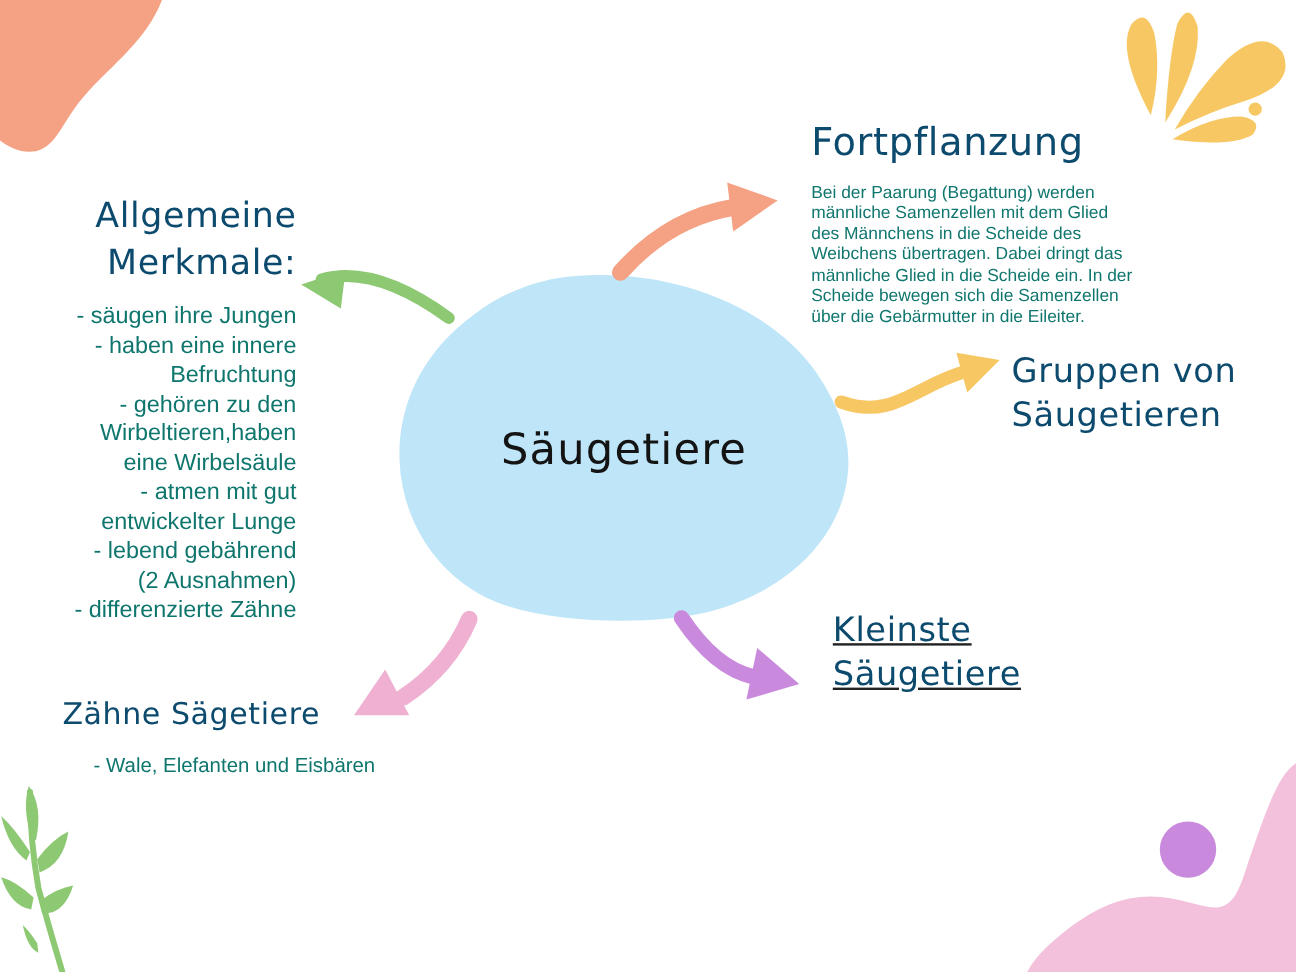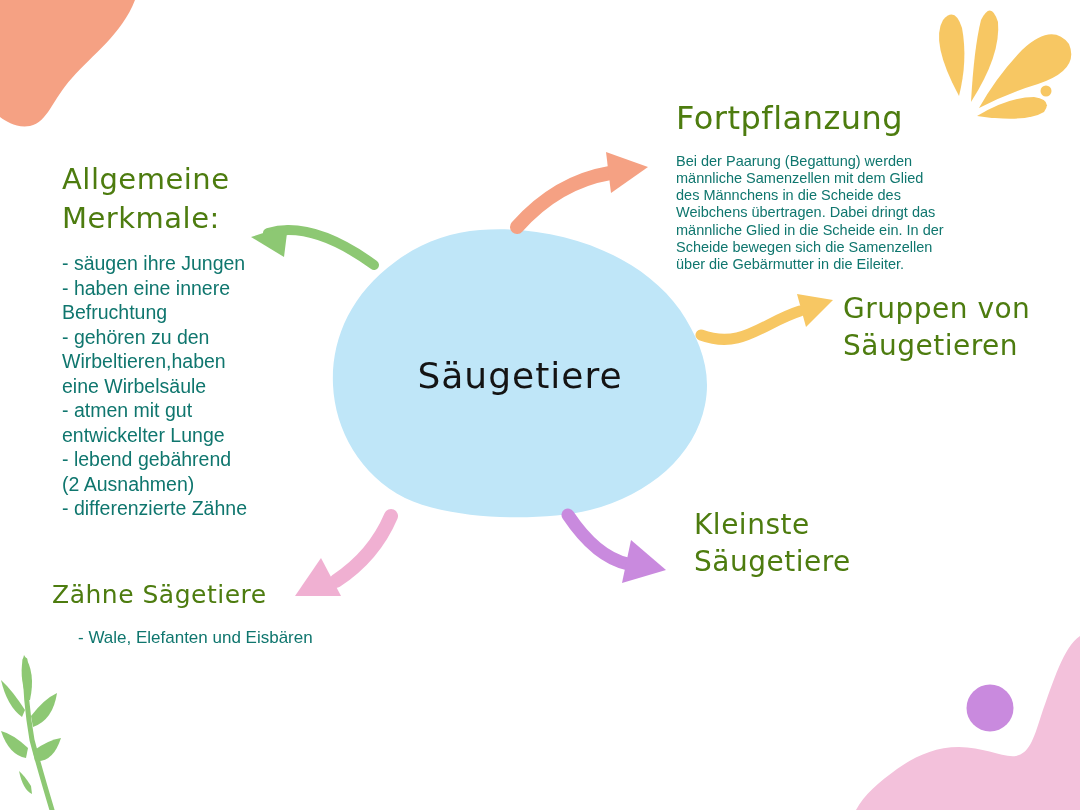--- a/index.html
+++ b/index.html
@@ -16,45 +16,45 @@
     position: absolute;
     left: 0; top: 0;
     width: 1080px; height: 810px;
     display: block;
   }
   .node { position: absolute; }
   .node-title {
     margin: 0;
     font-family: "DejaVu Sans", sans-serif;
     font-weight: 400;
-    color: #4d7c0f;
+    color: #0c4a6e;
     white-space: pre-line;
     line-height: 1.33;
     letter-spacing: 0.5px;
   }
   .node-body {
     margin: 0;
     font-family: "Liberation Sans", sans-serif;
     color: #0f766e;
     white-space: pre-line;
   }
   
-  .n-allgemeine        { left: 62px;  top: 160px; }
+  .n-allgemeine        { left: 62px;  top: 160px; text-align: right; }
   .n-allgemeine .node-title { font-size: 29px; }
   .n-allgemeine .node-body  { margin-top: 14px; font-size: 19.5px; line-height: 24.5px; }
 
   .n-fortpflanzung     { left: 676px; top: 97px; }
   .n-fortpflanzung .node-title { font-size: 32px; }
   .n-fortpflanzung .node-body  { margin-top: 13px; font-size: 14.5px; line-height: 17.3px; }
 
   .n-gruppen           { left: 843px; top: 290px; }
   .n-gruppen .node-title { font-size: 28px; }
   .n-gruppen .node-body  { margin-top: 7px; margin-left: 6px; font-size: 16.5px; line-height: 20.8px; }
 
-  .n-kleinste          { left: 694px; top: 506px; }
+  .n-kleinste          { left: 694px; top: 506px; text-decoration: underline; }
   .n-kleinste .node-title { font-size: 28px; }
   .n-kleinste .node-body  { margin-top: 12px; font-size: 16.5px; line-height: 21px; }
 
   .n-groesste          { left: 52px;  top: 578px; }
   .n-groesste .node-title { font-size: 25px; }
   .n-groesste .node-body  { margin-top: 17px; margin-left: 26px; font-size: 17px; }
 
   .center-label {
     position: absolute;
     left: 330px; top: 235px;

